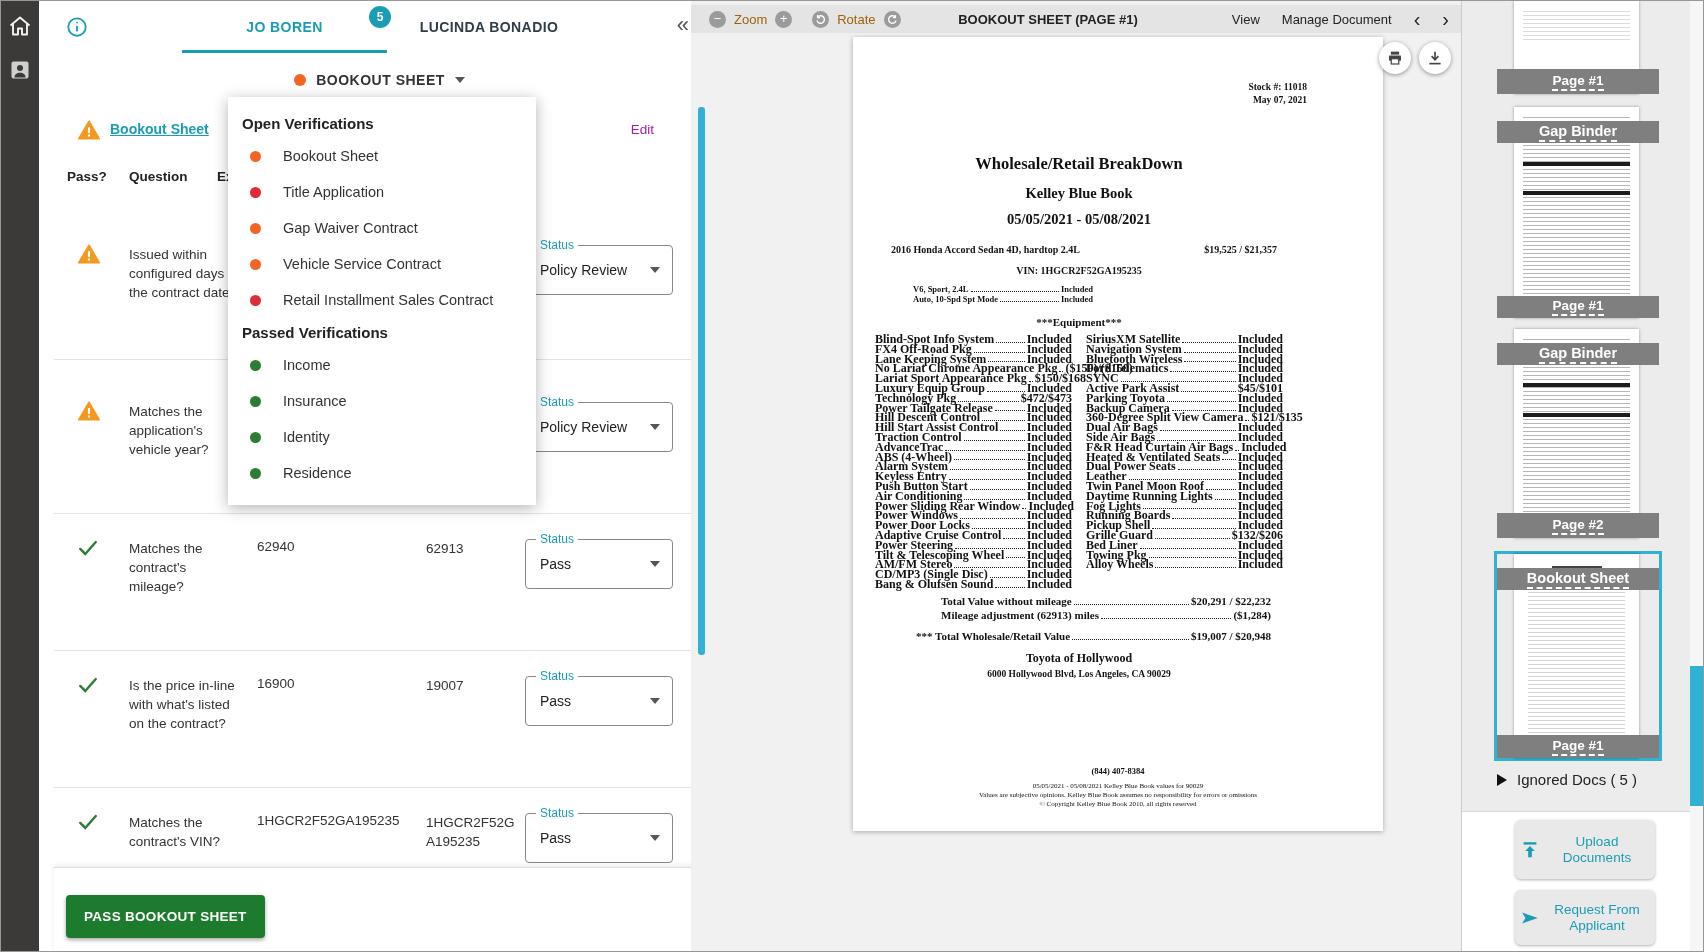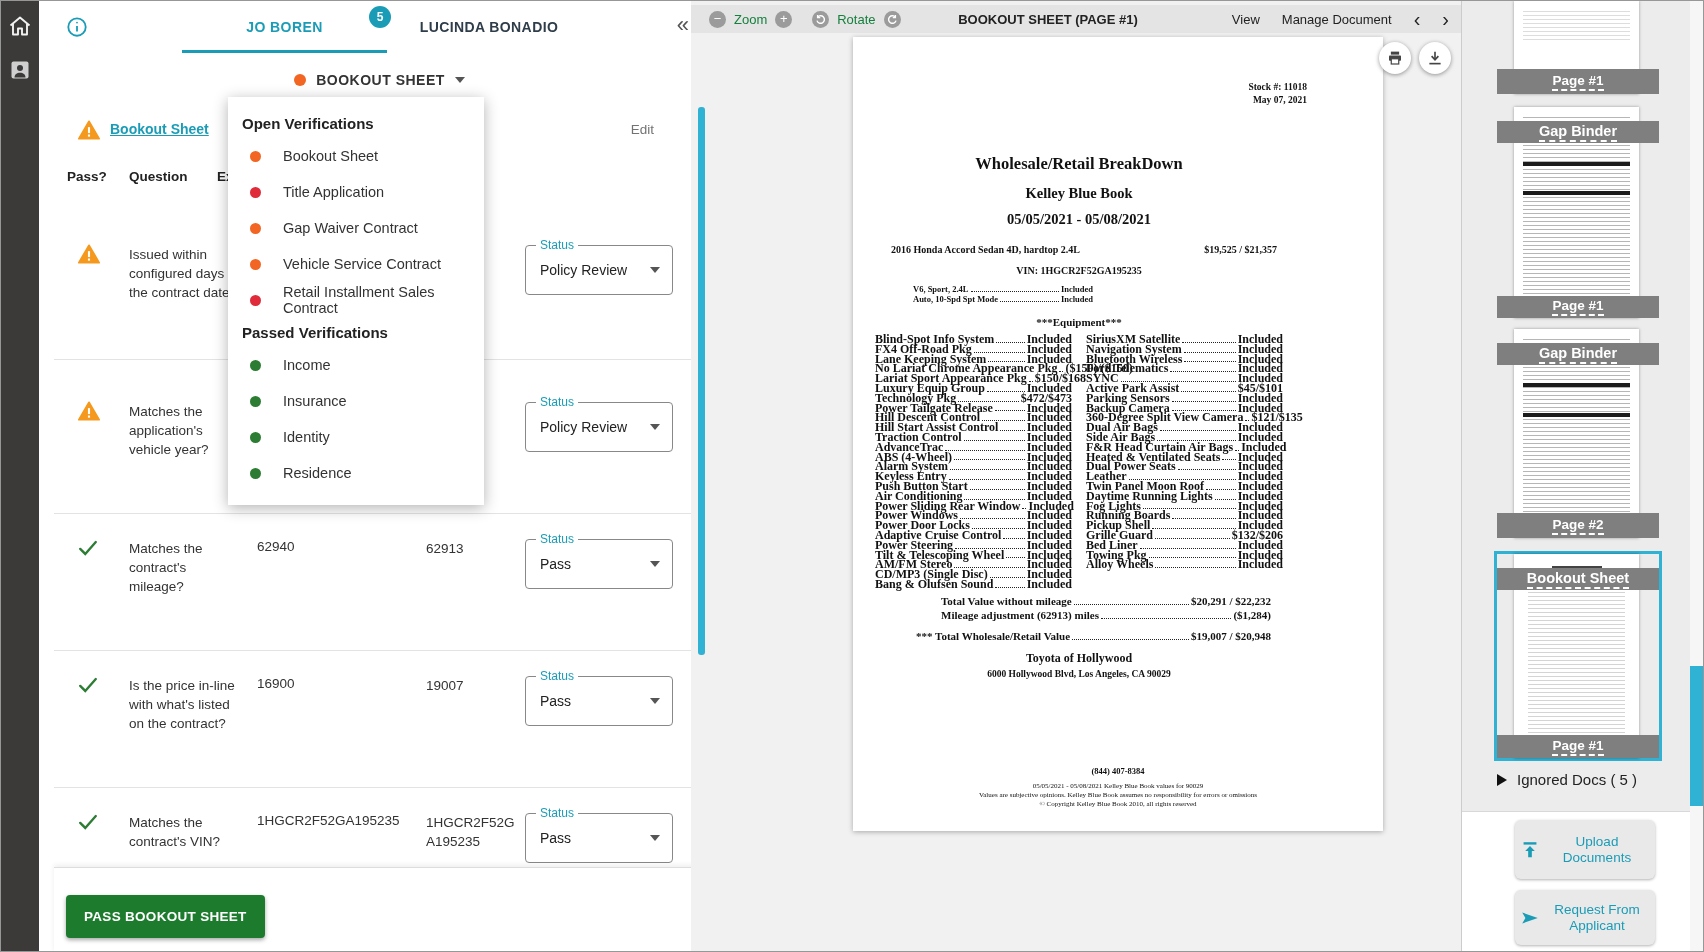--- a/index.html
+++ b/index.html
@@ -17,48 +17,48 @@
   #tab-underline{position:absolute;left:128px;top:49px;width:205px;height:3px;background:#1a9cb7;}
   #tab-badge{position:absolute;left:315px;top:5px;width:22px;height:22px;border-radius:50%;background:#1a9cb7;color:#fff;font-size:12px;font-weight:bold;text-align:center;line-height:22px;z-index:3;}
   #tab-secondary{left:345px;width:180px;color:#2e3d49;}
   #collapse-btn{position:absolute;right:16px;top:11px;font-size:22px;color:#555;cursor:pointer;}
   #selector-row{position:absolute;left:0;top:52px;width:100%;height:54px;border-bottom:1px solid #e0e0e0;display:flex;align-items:center;justify-content:center;gap:10px;background:#fff;cursor:pointer;}
   .dot{width:12px;height:12px;border-radius:50%;flex:0 0 auto;}
   #selector-label{font-weight:bold;font-size:14px;color:#333;letter-spacing:.5px;}
   .caret-down{width:0;height:0;border-left:5px solid transparent;border-right:5px solid transparent;border-top:6px solid #555;}
   #sheet-header{position:absolute;left:0;top:106px;width:100%;height:46px;border-bottom:1px solid #ebebeb;background:#fff;}
   #sheet-title{position:absolute;left:56px;top:14px;font-size:14px;font-weight:bold;color:#1a9cb7;text-decoration:underline;cursor:pointer;}
-  #edit-btn{position:absolute;right:51px;top:15px;font-size:13.5px;color:#737373;cursor:pointer;}
+  #edit-btn{position:absolute;right:51px;top:15px;font-size:13.5px;color:#a21caf;cursor:pointer;}
   #qtable-header{position:absolute;left:0;top:152px;width:100%;height:48px;border-bottom:1px solid #ddd;background:#fff;font-weight:bold;font-size:13.5px;color:#222;}
   #qtable-header span{position:absolute;top:16px;}
   #qh-pass{left:13px;} #qh-question{left:75px;} #qh-expected{left:163px;} #qh-actual{left:372px;}
   #qrows{position:absolute;left:0;top:200px;width:100%;}
   .qrow{position:relative;width:100%;border-bottom:1px solid #e3e3e3;background:#fff;}
   .qrow .q-icon{position:absolute;left:22px;width:26px;height:24px;}
   .qrow .q-text{position:absolute;left:75px;width:115px;font-size:13.5px;color:#333;line-height:19px;}
   .qrow .q-expected{position:absolute;left:203px;width:150px;font-size:13.5px;color:#333;}
   .qrow .q-actual{position:absolute;left:372px;width:95px;font-size:13.5px;color:#333;word-break:break-all;line-height:19px;}
   .status-box{position:absolute;left:471px;width:148px;height:50px;border:1px solid #888;border-radius:4px;background:#fff;cursor:pointer;box-sizing:border-box;}
   .status-label{position:absolute;top:-8px;left:10px;background:#fff;padding:0 4px;font-size:12px;color:#1a9cb7;}
   .status-value{position:absolute;left:14px;top:0;line-height:48px;font-size:14px;color:#222;}
   .sel-caret{position:absolute;right:12px;top:21px;width:0;height:0;border-left:5px solid transparent;border-right:5px solid transparent;border-top:6px solid #555;}
   #panel-scrollbar{position:absolute;left:644px;top:106px;width:7px;height:548px;background:#2fb2d4;border-radius:3px;z-index:40;cursor:pointer;}
   #panel-footer{position:absolute;left:0;top:866px;width:100%;height:85px;background:#fff;border-top:1px solid #ddd;box-shadow:0 -2px 5px rgba(0,0,0,.07);}
   #pass-sheet-btn{position:absolute;left:12px;top:27px;height:43px;padding:0 18px;background:#1d7b2e;color:#fff;font-weight:bold;font-size:13.5px;letter-spacing:.3px;border:none;border-radius:4px;box-shadow:0 2px 4px rgba(0,0,0,.35);cursor:pointer;font-family:"Liberation Sans",sans-serif;}
   
-  #verif-menu{position:absolute;left:174px;top:96px;width:256px;min-height:408px;background:#fff;box-shadow:0 3px 14px rgba(0,0,0,.3);z-index:60;padding:12px 0 10px 0;box-sizing:border-box;}
+  #verif-menu{position:absolute;left:174px;top:96px;width:308px;min-height:408px;background:#fff;box-shadow:0 3px 14px rgba(0,0,0,.3);z-index:60;padding:12px 0 10px 0;box-sizing:border-box;}
   .menu-section-title{font-weight:bold;font-size:15px;color:#222;padding:6px 0 6px 14px;}
   .menu-item{height:36px;display:flex;align-items:center;cursor:pointer;}
   .menu-item .dot{width:11px;height:11px;margin-left:22px;margin-right:22px;}
   .menu-item .mi-label{font-size:14.5px;color:#333;}
   
   #viewer{position:absolute;left:690px;top:0;width:770px;height:952px;background:#f1f1f1;}
   #viewer-toolbar{position:absolute;left:0;top:4px;width:100%;height:28px;background:#e4e4e4;display:flex;align-items:center;}
   .tool-circle{width:17px;height:17px;border-radius:50%;background:#9b9b9b;color:#fff;font-size:13px;line-height:16px;text-align:center;cursor:pointer;flex:0 0 auto;}
-  .tool-text{font-size:13px;color:#15803d;margin:0 8px;}
+  .tool-text{font-size:13px;color:#a16207;margin:0 8px;}
   #viewer-title{position:absolute;left:237px;width:240px;text-align:center;font-weight:bold;font-size:13px;color:#222;top:7px;}
   #toolbar-right{position:absolute;right:12px;top:0;height:28px;display:flex;align-items:center;gap:22px;}
   .toolbar-link{font-size:13px;color:#222;cursor:pointer;}
   .nav-chev{font-size:20px;color:#222;cursor:pointer;line-height:26px;}
   .float-btn{position:absolute;top:41px;width:32px;height:32px;border-radius:50%;background:#fff;box-shadow:0 1px 4px rgba(0,0,0,.4);display:flex;align-items:center;justify-content:center;cursor:pointer;z-index:10;}
   #print-btn{left:688px;} #download-btn{left:728px;}
   
   #doc-page{position:absolute;left:162px;top:36px;width:530px;height:794px;background:#fff;box-shadow:0 1px 5px rgba(0,0,0,.3);font-family:"Liberation Serif",serif;color:#111;}
   #doc-stock{position:absolute;top:44px;right:76px;text-align:right;font-size:9.5px;font-weight:bold;line-height:13px;}
   #doc-content{position:absolute;left:22px;top:0;width:408px;}
@@ -512,21 +512,21 @@
               <span>SYNC</span>
               <span class="fill"></span>
               <span>Included</span>
             </div>
             <div class="lead-line">
               <span>Active Park Assist</span>
               <span class="fill"></span>
               <span>$45/$101</span>
             </div>
             <div class="lead-line">
-              <span>Parking Sensors</span>
+              <span>Parking Toyota</span>
               <span class="fill"></span>
               <span>Included</span>
             </div>
             <div class="lead-line">
               <span>Backup Camera</span>
               <span class="fill"></span>
               <span>Included</span>
             </div>
             <div class="lead-line">
               <span>360-Degree Split View Camera</span>

